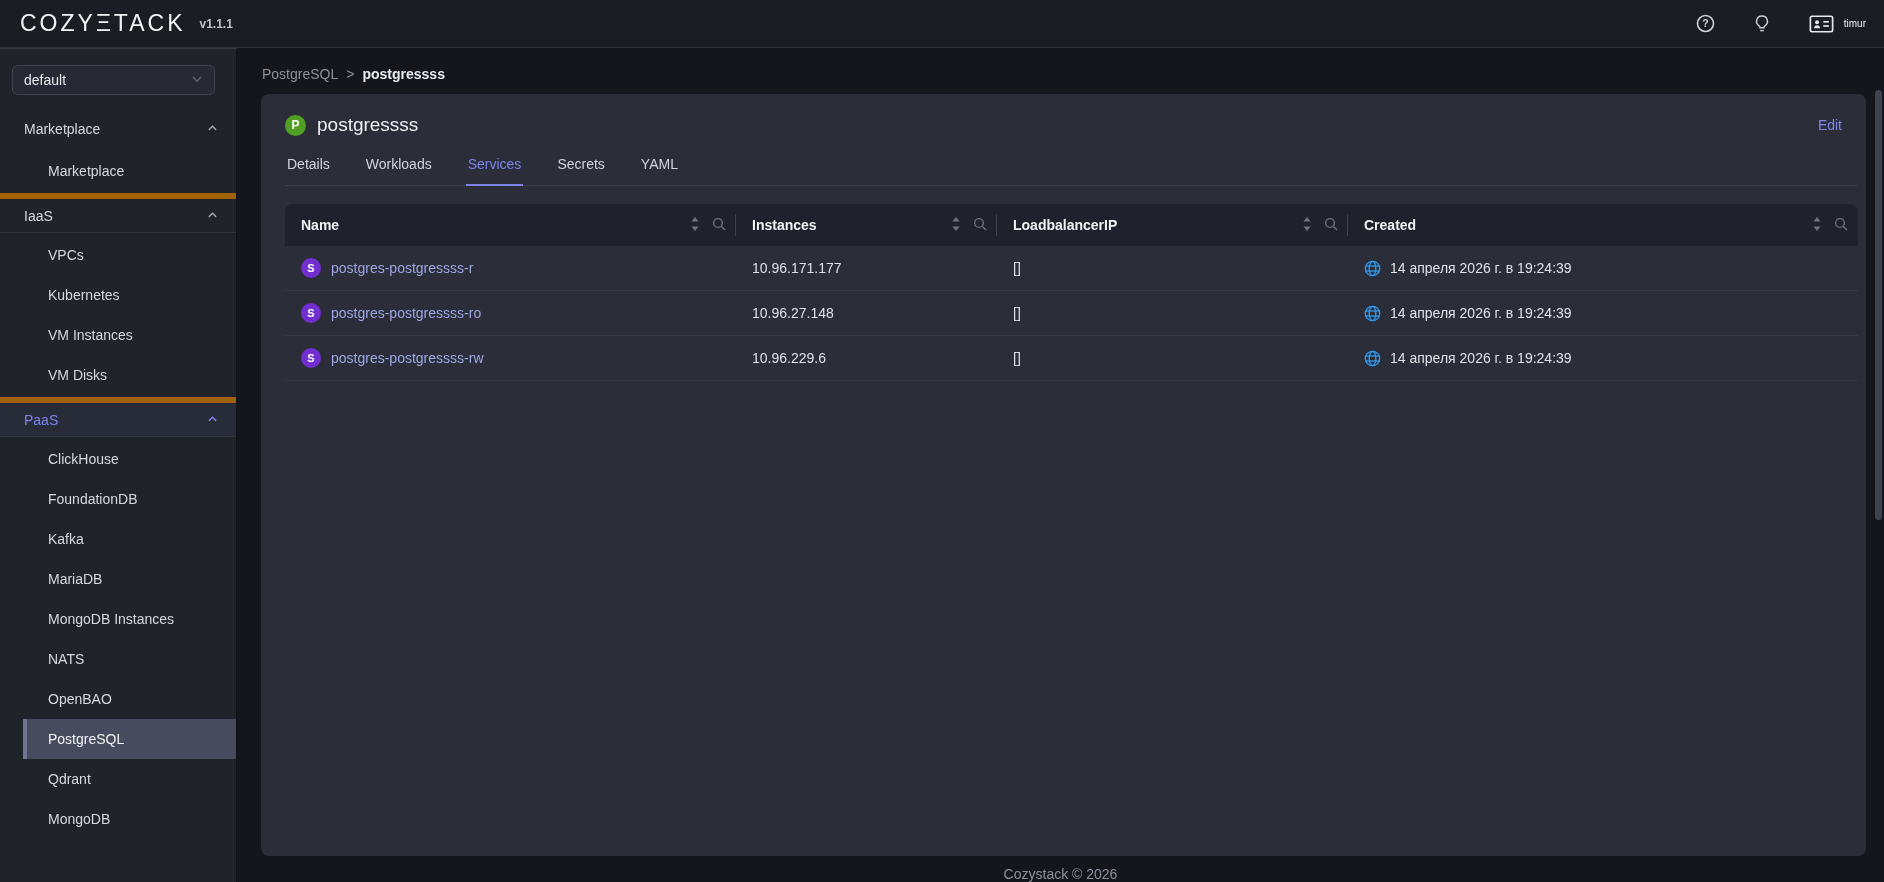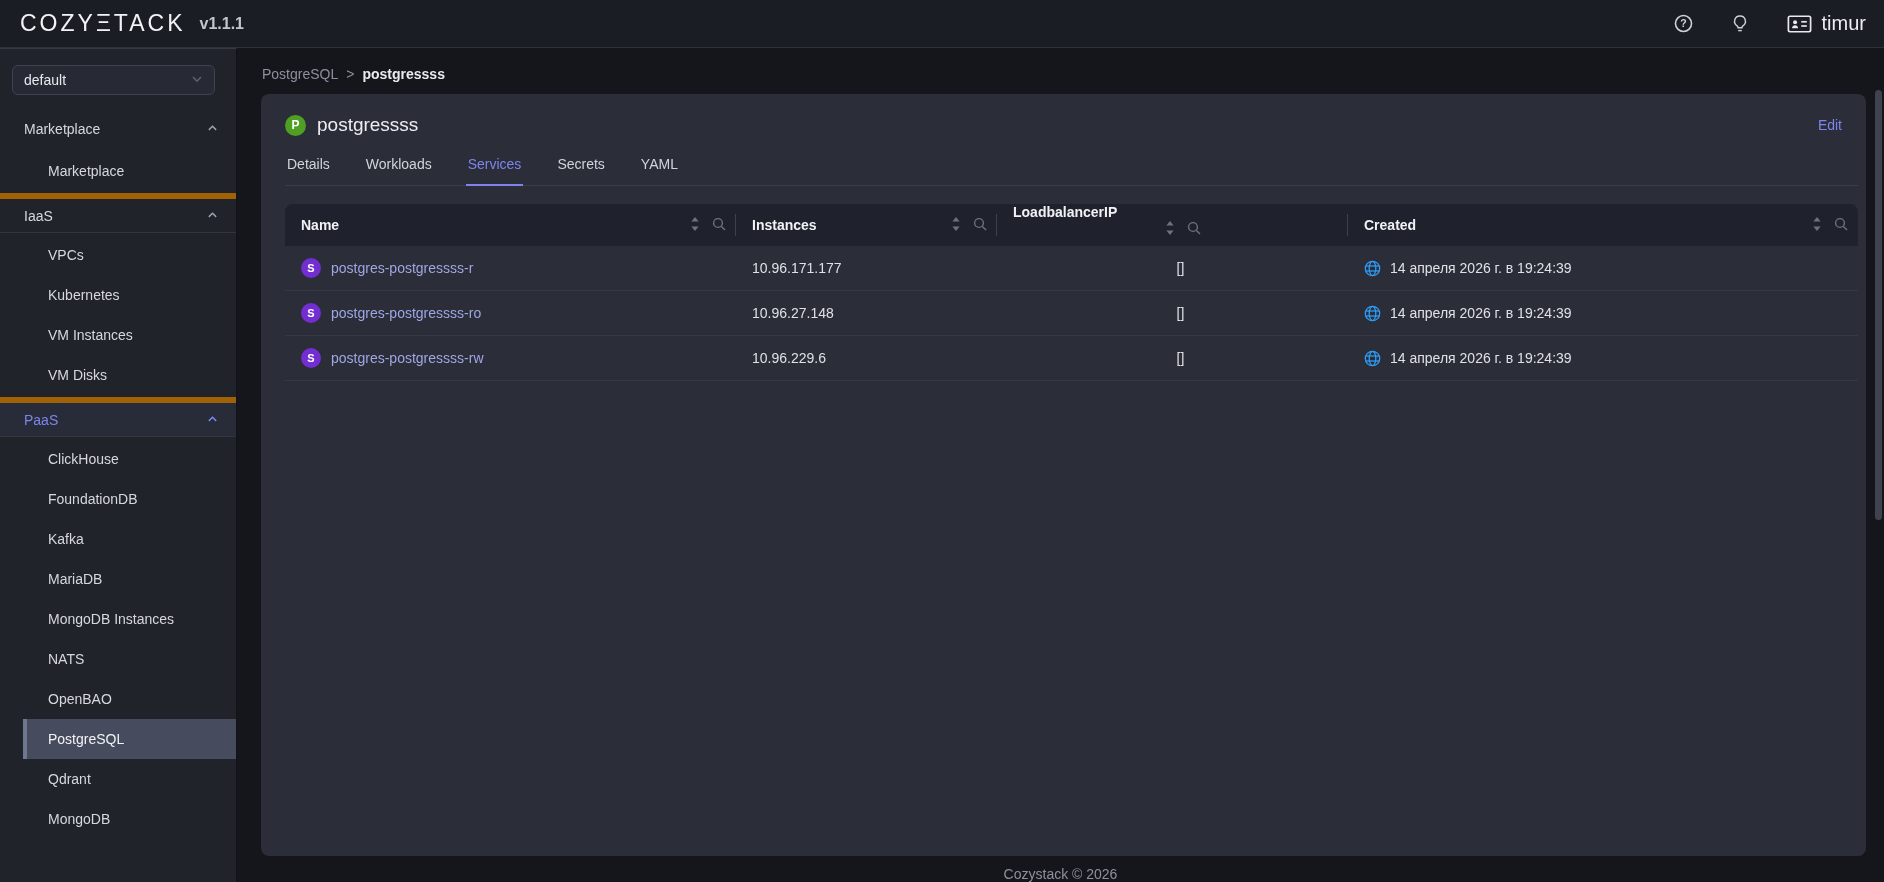--- a/index.html
+++ b/index.html
@@ -13,25 +13,25 @@
   
   .topbar {
     height:48px; background:#1b1d24; border-bottom:1px solid #2e313a;
     display:flex; align-items:center; justify-content:space-between;
     padding:0 18px 0 20px;
   }
   .brand { display:flex; align-items:center; gap:14px; }
   .logo {
     font-size:23px; letter-spacing:3px; color:#f2f3f5; font-weight:400;
   }
-  .version { font-size:16px; font-weight:bold; color:#c3c6cd; }
+  .version { font-size:12px; font-weight:bold; color:#c3c6cd; }
   .topbar-right { display:flex; align-items:center; gap:38px; }
   .tb-icon { display:flex; align-items:center; cursor:pointer; }
   .user-chip { display:flex; align-items:center; gap:10px; cursor:pointer; }
-  .user-name { font-size:20px; color:#eceef2; }
+  .user-name { font-size:10px; color:#eceef2; }
 
   
   .app-body { display:flex; height:834px; }
 
   
   .sidebar {
     width:237px; background:#21232b; border-right:1px solid #101217;
     border-top:1px solid #363943; flex:none; overflow:hidden;
   }
   .project-select {
@@ -86,21 +86,21 @@
     height:42px; align-items:stretch;
   }
   .th {
     display:flex; align-items:center; padding:0 10px 0 16px; position:relative;
   }
   .th:not(:last-child)::after {
     content:""; position:absolute; right:0; top:10px; width:1px; height:22px; background:#3d414c;
   }
   .th-label { font-weight:bold; font-size:14px; color:#f0f2f5; margin-right:auto; }
   .th-icons { display:flex; align-items:center; gap:12px; margin-left:14px; }
-  .col-name { width:451px; } .col-ip { width:261px; } .col-lb { width:351px;flex-direction:column; } .col-created { flex:1; }
+  .col-name { width:451px; } .col-ip { width:261px; } .col-lb { width:351px; } .col-created { flex:1; }
 
   .trow { display:flex; height:45px; align-items:center; border-bottom:1px solid #363945; }
   .td { display:flex; align-items:center; padding-left:16px; font-size:14px; color:#dfe1e6; }
   .s-badge {
     width:20px; height:20px; border-radius:50%; background:#722ed1; color:#fff;
     font-size:11px; font-weight:bold; display:flex; align-items:center;
     justify-content:center; margin-right:10px; flex:none;
   }
   .svc-link { color:#9fa7e4; cursor:pointer; }
   .globe { margin-right:9px; display:flex; align-items:center; }

